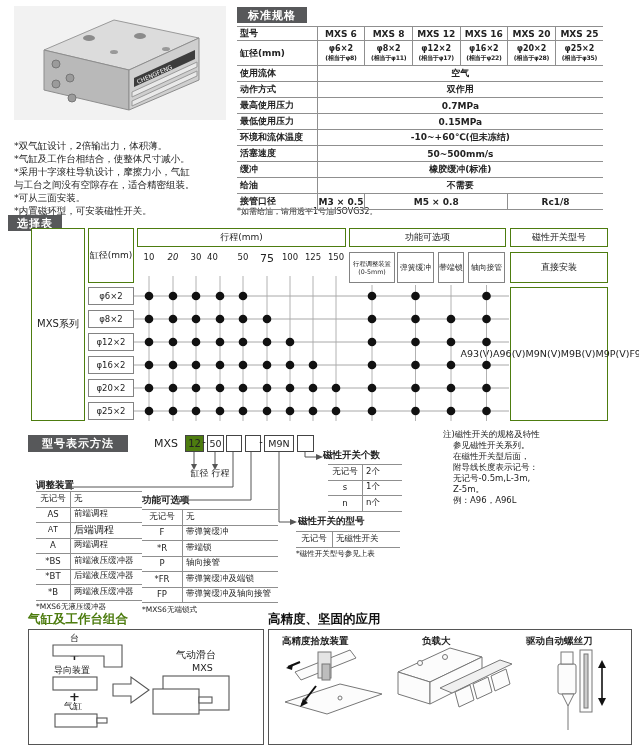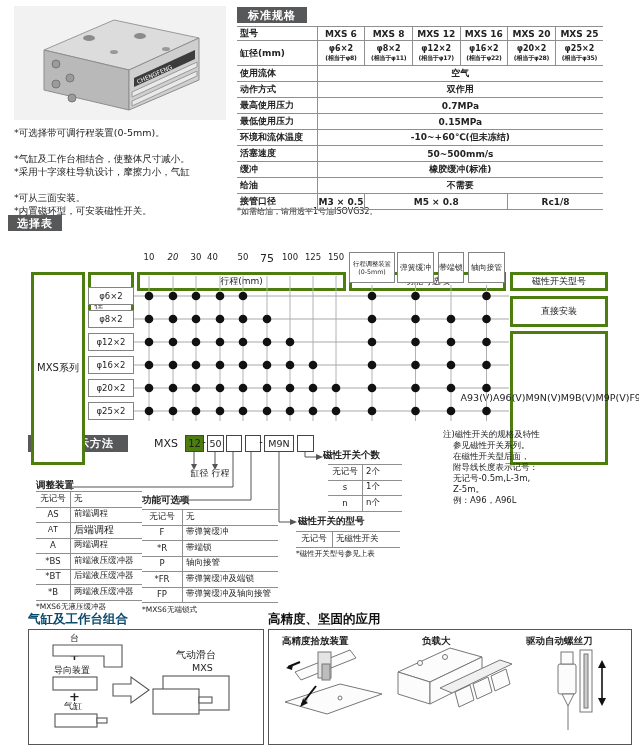--- a/index.html
+++ b/index.html
@@ -1,29 +1,29 @@
 <!DOCTYPE html>
 <html><head>
 <meta charset="utf-8">
 <style>
   html,body{margin:0;padding:0;background:#fff;}
   #root{position:relative;width:639px;height:748px;background:#ffffff;
         font-family:"DejaVu Sans",sans-serif;color:#222;overflow:hidden;}
   .abs{position:absolute;}
   .hdr{position:absolute;background:#57585a;color:#fff;font-weight:bold;
        display:flex;align-items:center;justify-content:center;letter-spacing:1px;}
-  .bx{position:absolute;border:3px solid #4d7c0f;display:flex;align-items:center;
-      justify-content:center;text-align:center;box-sizing:border-box;background:#fff;margin-top:44px;}
+  .bx{position:absolute;border:1px solid #4d7c0f;display:flex;align-items:center;
+      justify-content:center;text-align:center;box-sizing:border-box;background:#fff;}
   .lb{position:absolute;color:#222;white-space:nowrap;}
   .ctrcol{flex-direction:row;line-height:1.25;}
   
   #t-spec{left:237px;top:7px;width:70px;height:16px;font-size:11px;}
   #t-sel{left:8px;top:215px;width:54px;height:16px;font-size:11px;}
   #t-model{left:28px;top:435px;width:100px;height:17px;font-size:11px;}
-  #t-comb{left:28px;top:611px;font-size:12.5px;font-weight:bold;color:#0c4a6e;font-family:Liberation Serif, serif;}
+  #t-comb{left:28px;top:611px;font-size:12.5px;font-weight:bold;color:#4d7c0f;font-family:Liberation Serif, serif;}
   #t-app{left:268px;top:611px;font-size:12.5px;font-weight:bold;color:#111;}
   #comb-box{left:28px;top:629px;width:234px;height:114px;border:1.5px solid #555;}
   #app-box{left:268px;top:629px;width:362px;height:114px;border:1.5px solid #555;}
   
   #sel-series{left:31px;top:228px;width:54px;height:193px;font-size:10px;}
   #sel-borehdr{left:88px;top:228px;width:46px;height:55px;font-size:9px;}
   #sel-strokehdr{left:137px;top:228px;width:209px;height:19px;font-size:9px;}
   #sel-opthdr{left:349px;top:228px;width:157px;height:19px;font-size:9px;}
   #sel-swhdr{left:510px;top:228px;width:98px;height:19px;font-size:9px;}
   #sel-swsub{left:510px;top:252px;width:98px;height:31px;font-size:9px;}
@@ -285,23 +285,24 @@
       <rect x="558" y="664" width="18" height="30" rx="2"></rect>
       <rect x="561" y="652" width="12" height="12"></rect>
       <polygon points="562,694 574,694 568,706"></polygon>
       <line x1="568" y1="706" x2="568" y2="730"></line>
       <line x1="602" y1="666" x2="602" y2="700" stroke="#111" stroke-width="1.6"></line>
       <polygon points="602,660 598,668 606,668" fill="#111" stroke="none"></polygon>
       <polygon points="602,706 598,698 606,698" fill="#111" stroke="none"></polygon>
     </g>
   </svg>
 
-<div style="position: absolute; left: 14px; top: 127px; font-size: 9.5px; white-space: nowrap;">*可选择带可调行程装置(0-5mm)。</div>
+    <div style="position: absolute; left: 14px; top: 140px; font-size: 9.5px; white-space: nowrap;">*双气缸设计，2倍输出力，体积薄。</div>
     <div style="position: absolute; left: 14px; top: 153px; font-size: 9.5px; white-space: nowrap;">*气缸及工作台相结合，使整体尺寸减小。</div>
     <div style="position: absolute; left: 14px; top: 166px; font-size: 9.5px; white-space: nowrap;">*采用十字滚柱导轨设计，摩擦力小，气缸</div>
+    <div style="position: absolute; left: 14px; top: 179px; font-size: 9.5px; white-space: nowrap;">  与工台之间没有空隙存在，适合精密组装。</div>
     <div style="position: absolute; left: 14px; top: 192px; font-size: 9.5px; white-space: nowrap;">*可从三面安装。</div>
     <div style="position: absolute; left: 14px; top: 205px; font-size: 9.5px; white-space: nowrap;">*内置磁环型，可安装磁性开关。</div>
     <table class="spec">
       <colgroup>
         <col style="width: 80px;">
         <col style="width: 47.6px;">
         <col style="width: 47.6px;">
         <col style="width: 47.6px;">
         <col style="width: 47.6px;">
         <col style="width: 47.6px;">

